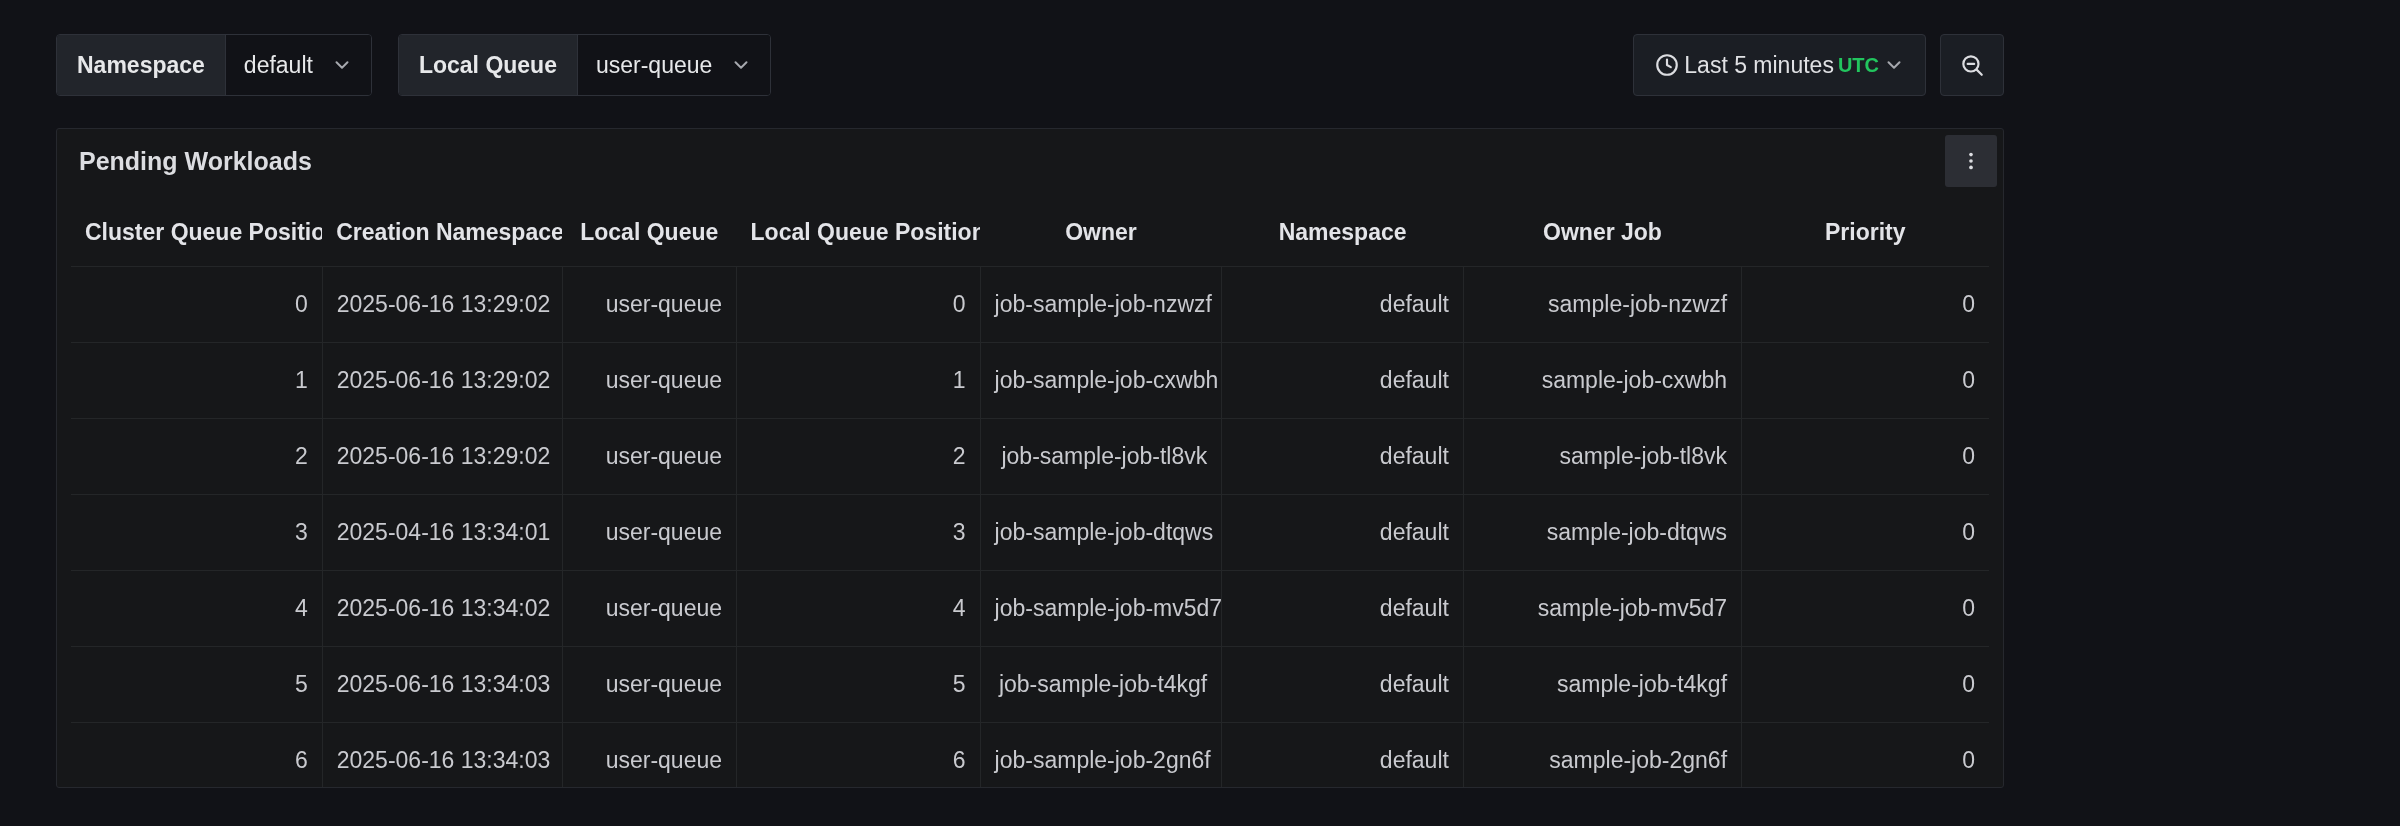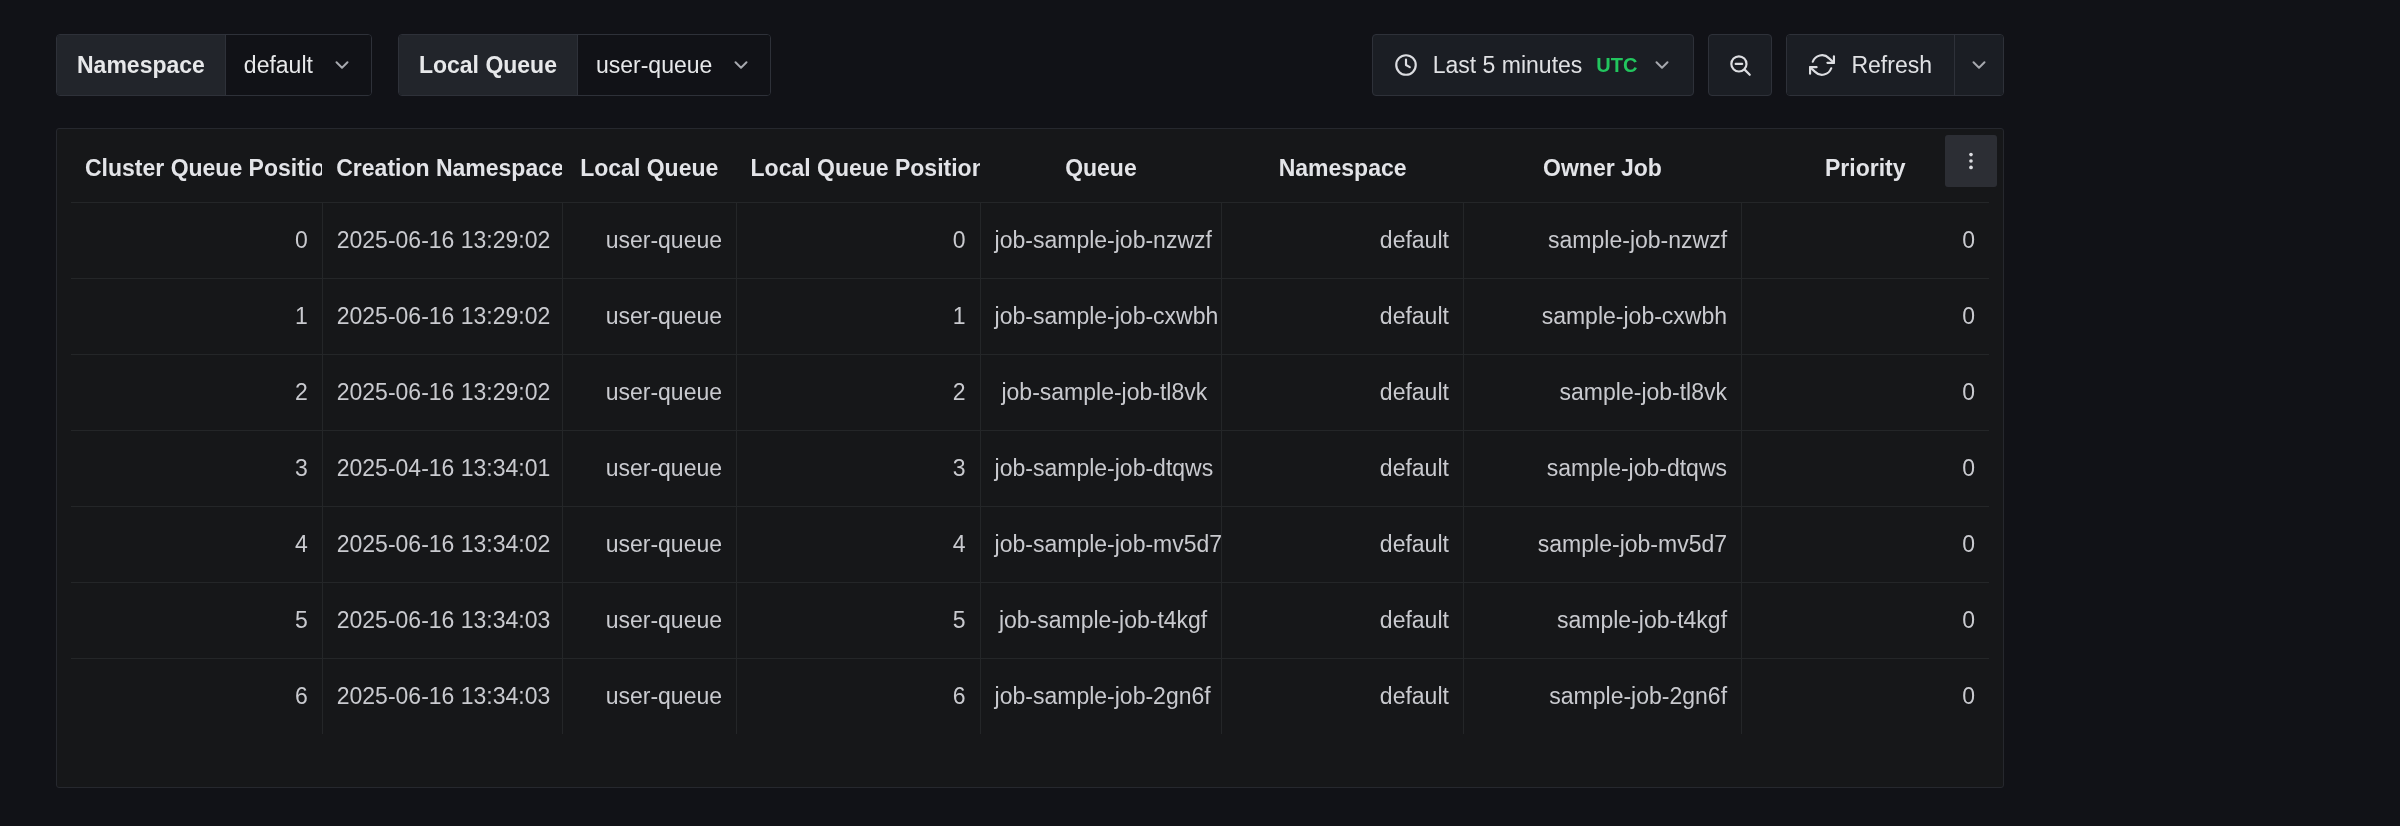--- a/index.html
+++ b/index.html
@@ -29,21 +29,21 @@
     font-weight: 600; font-size: 23px;
     border-right: 1px solid #2e3139;
   }
   .var-value {
     display: flex; align-items: center; gap: 18px; padding: 0 18px;
     background: #111217; color: #e7e8ea; font-size: 23px; cursor: pointer;
   }
   .chevron { display: flex; align-items: center; color: #a6a8ae; }
 
   .btn {
-    display: flex; align-items: center; gap: 14px; height: 62px;
+    display: flex; align-items: center; gap: 4px; height: 62px;
     padding: 0 20px; background: #1b1e24;
     border: 1px solid #2e3139; border-radius: 4px;
     color: #e0e1e4; font-size: 23px; font-weight: 500; cursor: pointer;
   }
   .icon { display: flex; align-items: center; color: #dcdde1; }
   .time-btn .utc { color: #22c55e; font-size: 20px; font-weight: 700; }
   .zoom-btn { padding: 0 18px; }
 
   .refresh-group {
     display: flex; align-items: stretch; height: 62px;
@@ -142,44 +142,28 @@
       <div class="btn zoom-btn">
         <span class="icon">
           <svg width="26" height="26" viewBox="0 0 24 24" fill="none" stroke="currentColor" stroke-width="2" stroke-linecap="round">
               <circle cx="11" cy="11" r="7"></circle>
               <line x1="8" y1="11" x2="14" y2="11"></line>
               <line x1="16.5" y1="16.5" x2="21" y2="21"></line>
             </svg>
         </span>
       </div>
 
-      <div class="refresh-group">
-        <div class="refresh-main">
-          <span class="icon">
-            <svg width="26" height="26" viewBox="0 0 24 24" fill="none" stroke="currentColor" stroke-width="2" stroke-linecap="round" stroke-linejoin="round">
-                <polyline points="23 4 23 10 17 10"></polyline>
-                <polyline points="1 20 1 14 7 14"></polyline>
-                <path d="M3.51 9a9 9 0 0 1 14.85-3.36L23 10M1 14l4.64 4.36A9 9 0 0 0 20.49 15"></path>
-              </svg>
-          </span>
-          <span>Refresh</span>
-        </div>
-        <div class="refresh-caret">
-          <span class="chevron">
-            <svg width="22" height="22" viewBox="0 0 24 24" fill="none" stroke="currentColor" stroke-width="2.2" stroke-linecap="round" stroke-linejoin="round">
-                <polyline points="6 9 12 15 18 9"></polyline>
-              </svg>
-          </span>
-        </div>
-      </div>
 
     </div>
   </div>
 
   <div class="panel">
+    <div class="panel-header">
+      <span class="panel-title">Pending Workloads</span>
+    </div>
     <div class="kebab">
       <span class="icon">
         <svg width="22" height="22" viewBox="0 0 24 24" fill="currentColor">
             <circle cx="12" cy="5" r="2"></circle>
             <circle cx="12" cy="12" r="2"></circle>
             <circle cx="12" cy="19" r="2"></circle>
           </svg>
       </span>
     </div>
 
@@ -194,21 +178,21 @@
           <col style="width:12.6%">
           <col style="width:14.5%">
           <col style="width:12.9%">
         </colgroup>
         <thead>
           <tr>
               <th>Cluster Queue Position</th>
               <th>Creation Namespace</th>
               <th>Local Queue</th>
               <th>Local Queue Position</th>
-              <th>Queue</th>
+              <th>Owner</th>
               <th>Namespace</th>
               <th>Owner Job</th>
               <th>Priority</th>
             </tr>
         </thead>
         <tbody>
             <tr>
               <td class="num">0</td>
               <td>2025-06-16 13:29:02</td>
               <td>user-queue</td>

